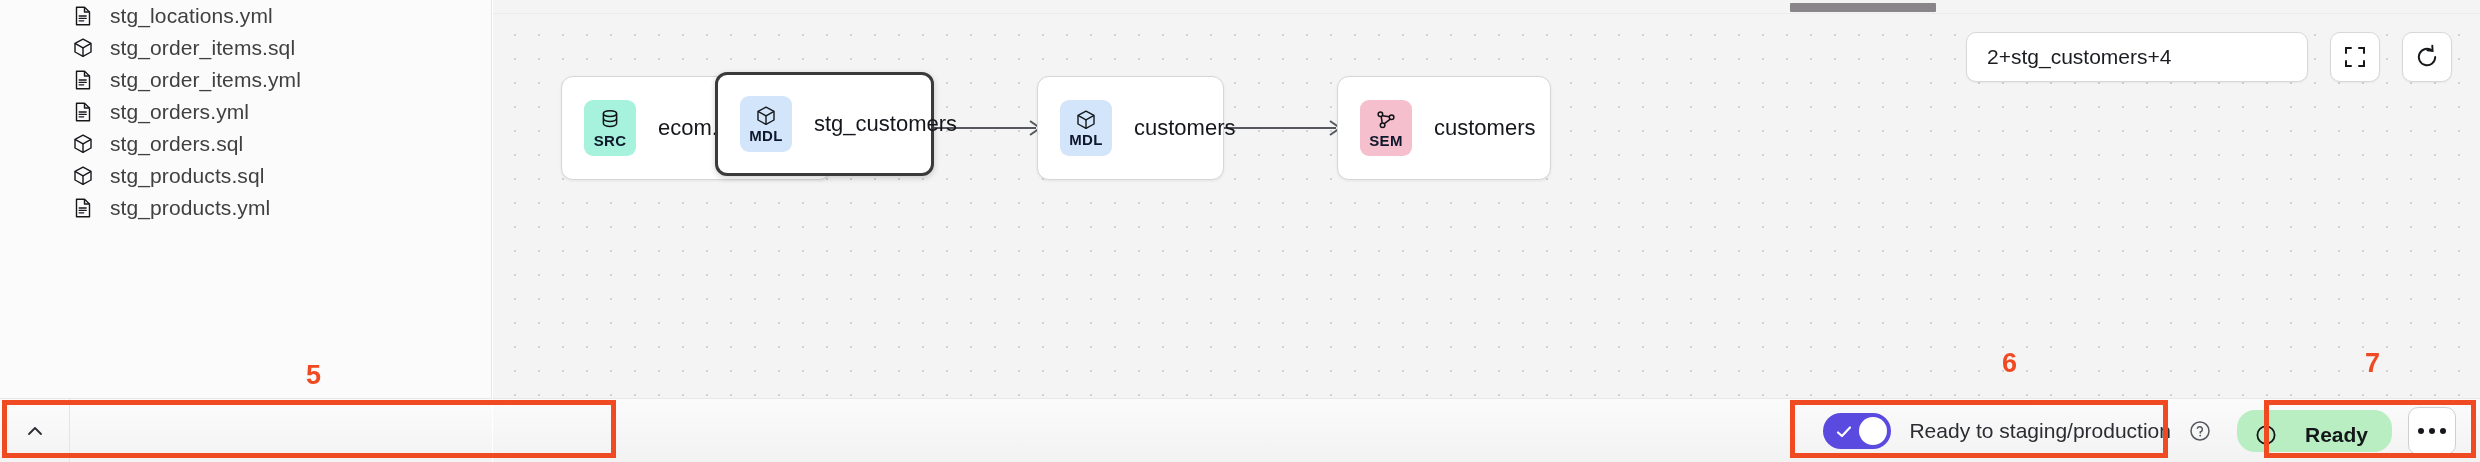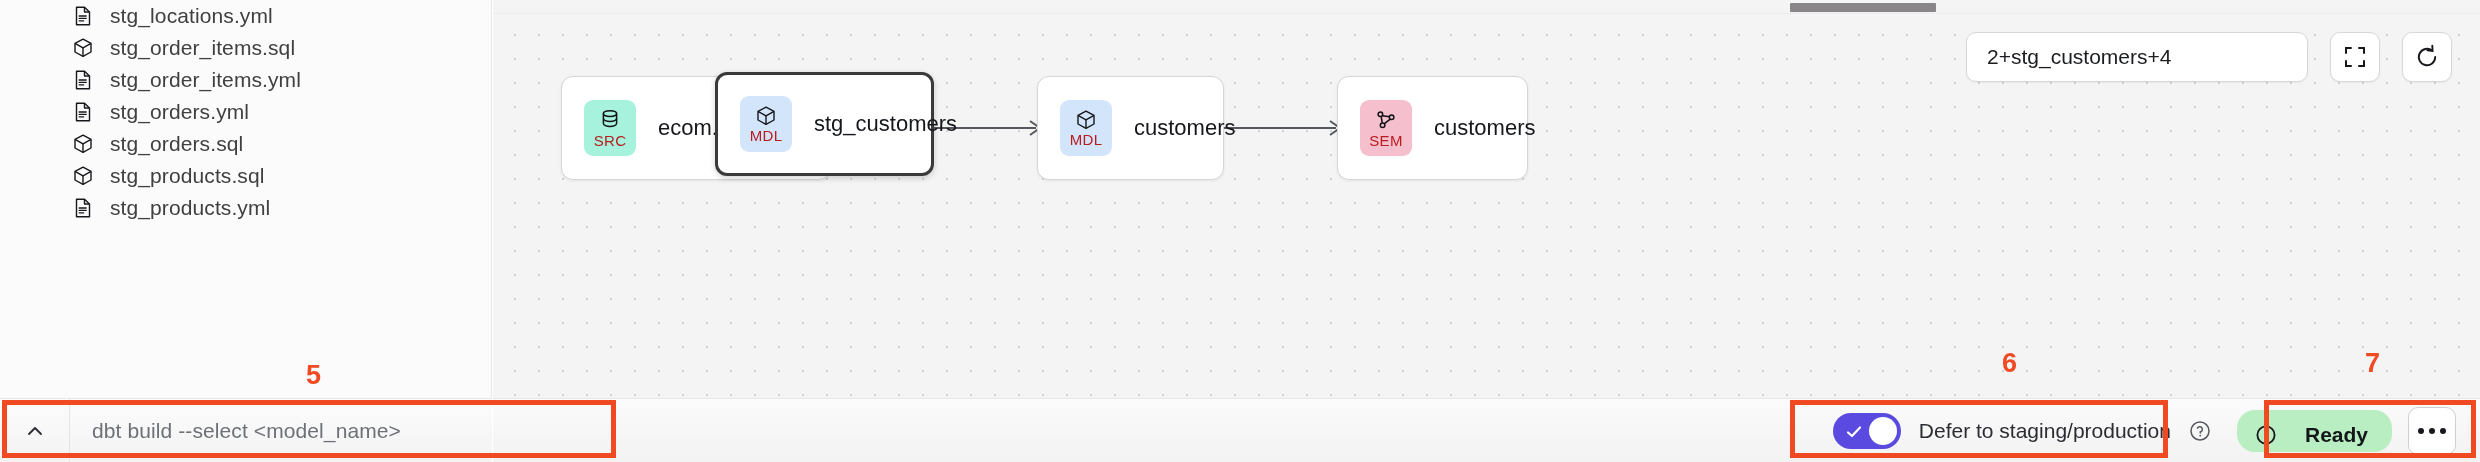--- a/index.html
+++ b/index.html
@@ -152,21 +152,21 @@
     box-shadow: 0 2px 6px rgba(0,0,0,.18);
   }
   .badge {
     width: 52px; height: 56px; border-radius: 9px;
     display: flex; flex-direction: column;
     align-items: center; justify-content: center;
     gap: 1px; flex: 0 0 52px;
   }
   .badge svg { display: block; }
   .badge-label {
-    font-size: 15px; font-weight: 400; color: #b91c1c;
+    font-size: 15px; font-weight: 700; color: #0f172a;
     letter-spacing: .3px; line-height: 1;
   }
   .node-label {
     font-size: 22px; color: #15171c; white-space: nowrap;
     padding-right: 24px;
   }
 
   .edge { position: absolute; z-index: 5; }
 
   
@@ -289,21 +289,20 @@
         </div>
       </div>
   </div>
 
   <div class="command-bar">
     <div class="cmd-caret">
       <svg width="20" height="20" viewBox="0 0 20 20" fill="none">
         <path d="M4 13 L10 7 L16 13" stroke="#2a2c31" stroke-width="1.8" stroke-linecap="round" stroke-linejoin="round"></path>
       </svg>
     </div>
-    <div class="cmd-input">dbt build --select &lt;model_name&gt;</div>
   </div>
 
   <div class="ann-box" style="left:2px; top:400px; width:614px; height:58px;"></div>
   <div class="ann-num" style="left:306px; top:360px;">5</div>
 
   <div class="top-scroll-track">
     <div class="top-scroll-thumb"></div>
   </div>
 
   <div class="canvas">
@@ -354,21 +353,21 @@
               <svg class="file-icon" viewBox="0 0 22 22" fill="none">
                 <path d="M11 2.1 L19 6.4 V15 L11 19.4 L3 15 V6.4 Z" stroke="#16181c" stroke-width="1.4" stroke-linejoin="round"></path>
                 <path d="M3 6.4 L11 10.8 L19 6.4" stroke="#16181c" stroke-width="1.4" stroke-linejoin="round"></path>
                 <path d="M11 10.8 V19.4" stroke="#16181c" stroke-width="1.4" stroke-linejoin="round"></path>
               </svg>
             </span>
             <span class="badge-label">MDL</span>
           </div>
           <div class="node-label">customers</div>
         </div>
-        <div class="node" style="left: 844px; top: 62px; width: 191px;">
+        <div class="node" style="left: 844px; top: 62px; width: 214px;">
           <div class="badge" style="background: rgb(245, 191, 205);">
             <span>
               <svg width="24" height="24" viewBox="0 0 24 24" fill="none" stroke="#111318" stroke-width="1.5">
                 <circle cx="6.4" cy="6.2" r="2.3"></circle>
                 <circle cx="17.6" cy="9.2" r="2.3"></circle>
                 <circle cx="8.6" cy="17.2" r="2.3"></circle>
                 <path d="M8.2 7.8 L15.6 8.8"></path>
                 <path d="M7.2 8.4 L8.2 14.9"></path>
                 <path d="M16.3 11.1 L10.4 15.7"></path>
               </svg>
@@ -401,21 +400,21 @@
   </div>
 
   <div class="bottom-bar">
     <div class="defer-group">
       <div class="toggle">
         <svg class="check" width="18" height="18" viewBox="0 0 18 18" fill="none">
           <path d="M3 9.5 L7 13 L15 4.5" stroke="#ffffff" stroke-width="2.2" stroke-linecap="round" stroke-linejoin="round"></path>
         </svg>
         <div class="knob"></div>
       </div>
-      <div class="defer-label">Defer to staging/production</div>
+      <div class="defer-label">Ready to staging/production</div>
       <svg class="help-icon" viewBox="0 0 22 22" fill="none">
         <circle cx="11" cy="11" r="9" stroke="#55585e" stroke-width="1.5"></circle>
         <path d="M8.4 8.3 a2.6 2.6 0 1 1 2.9 3.6 v1.1" stroke="#55585e" stroke-width="1.5" fill="none" stroke-linecap="round"></path>
         <circle cx="11.2" cy="15.6" r="0.95" fill="#55585e"></circle>
       </svg>
     </div>
 
     <div class="status-group">
       <div class="status-badge">
         <svg width="22" height="22" viewBox="0 0 22 22" fill="none">

